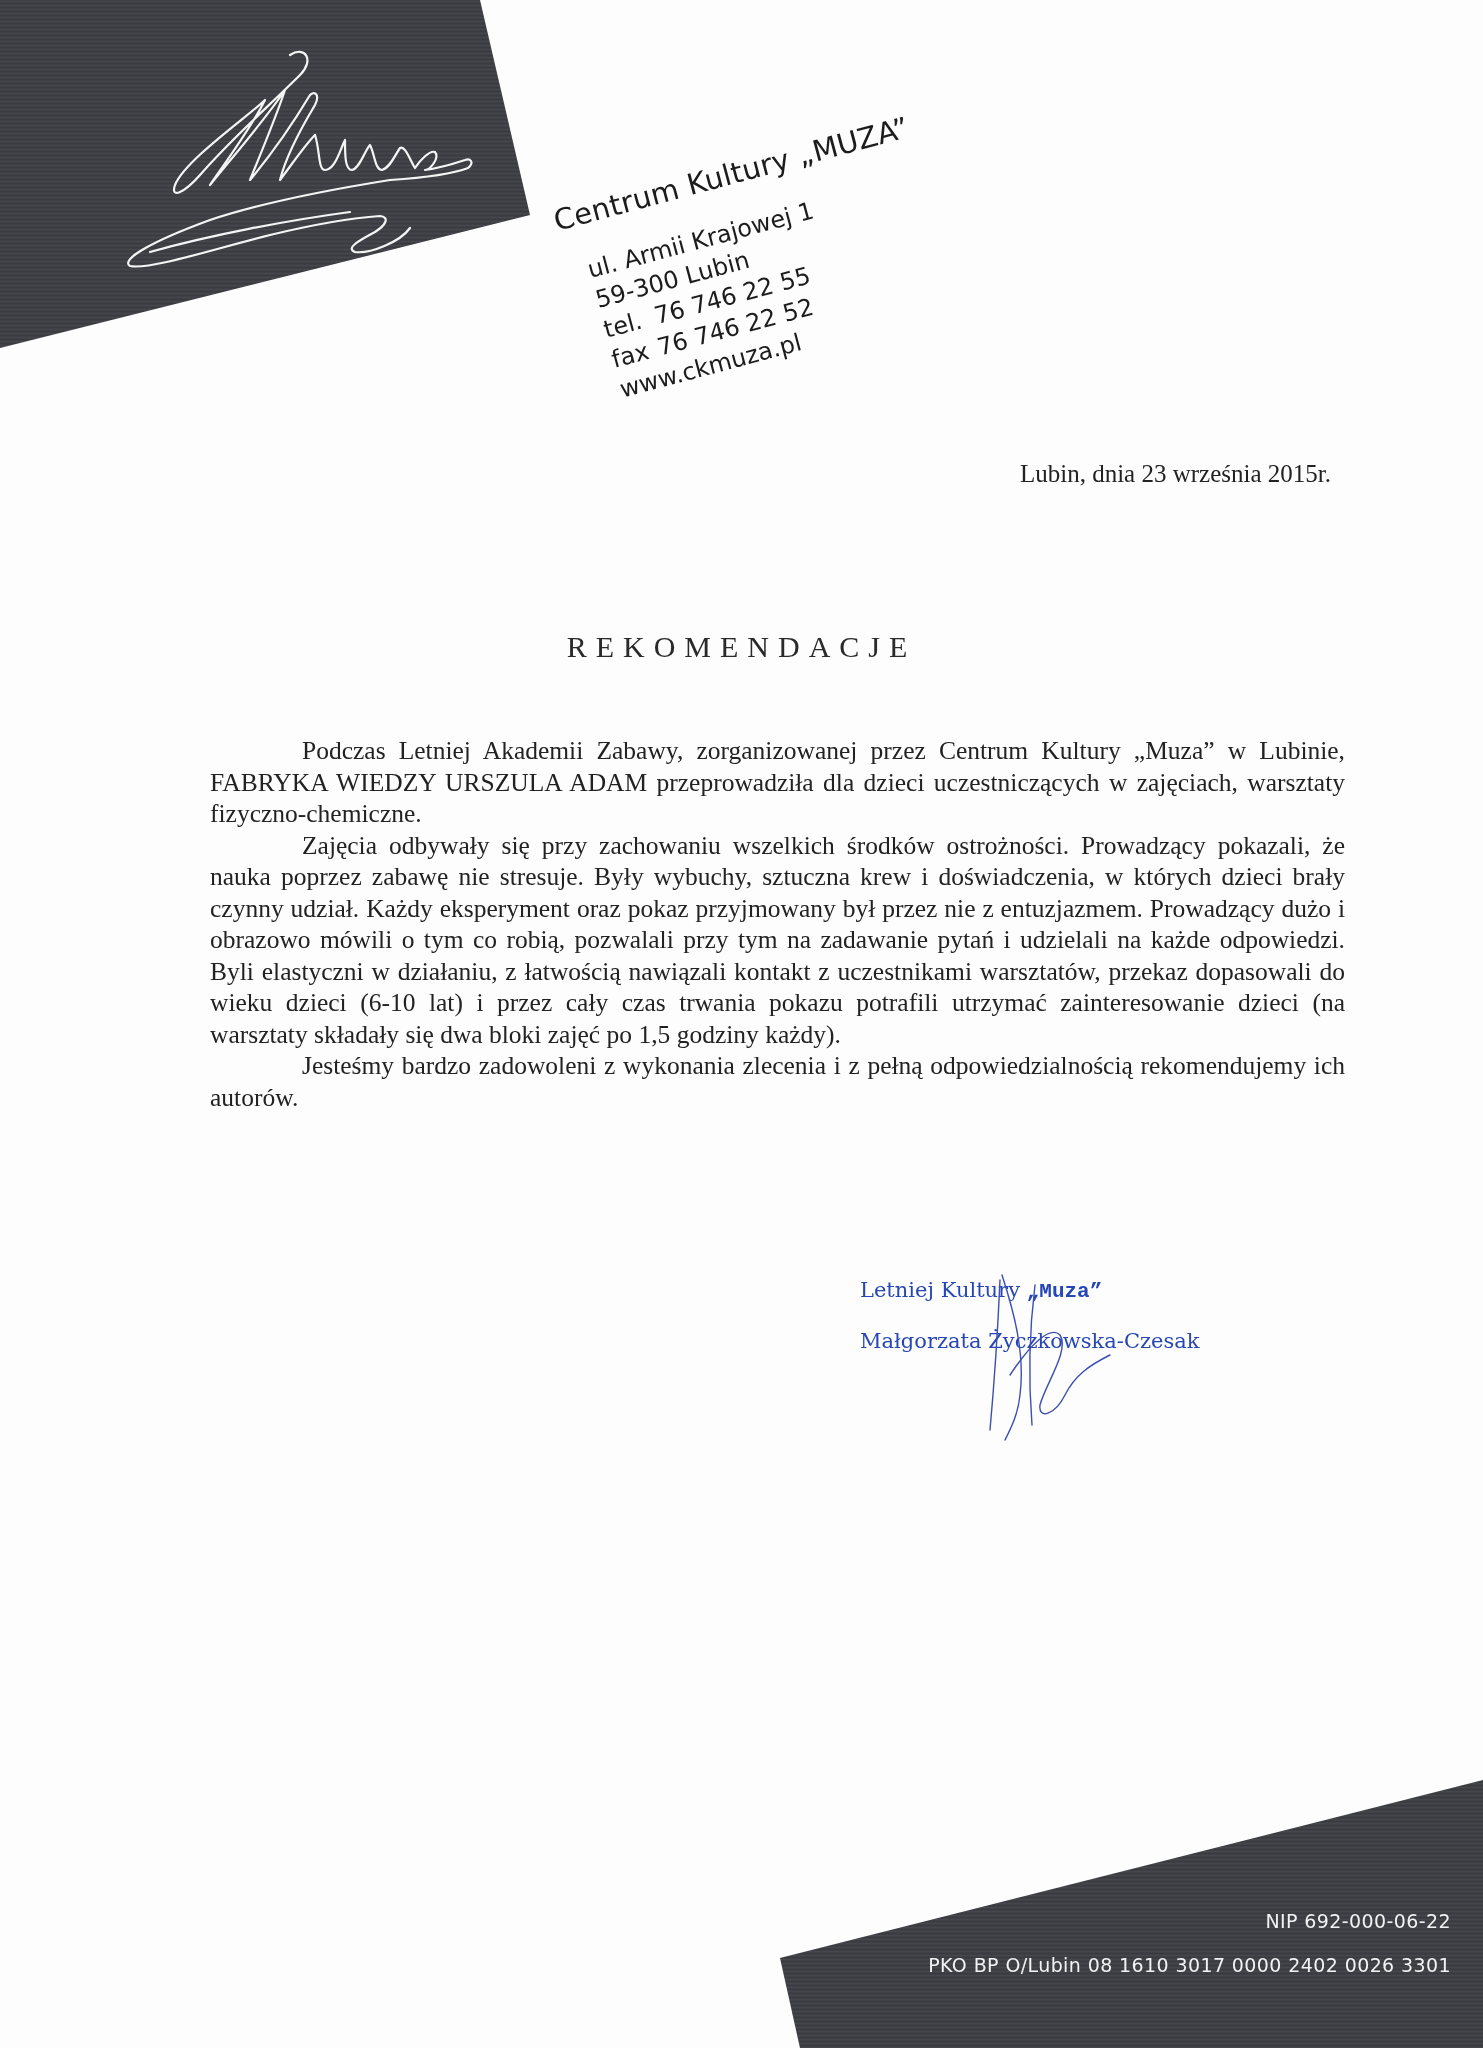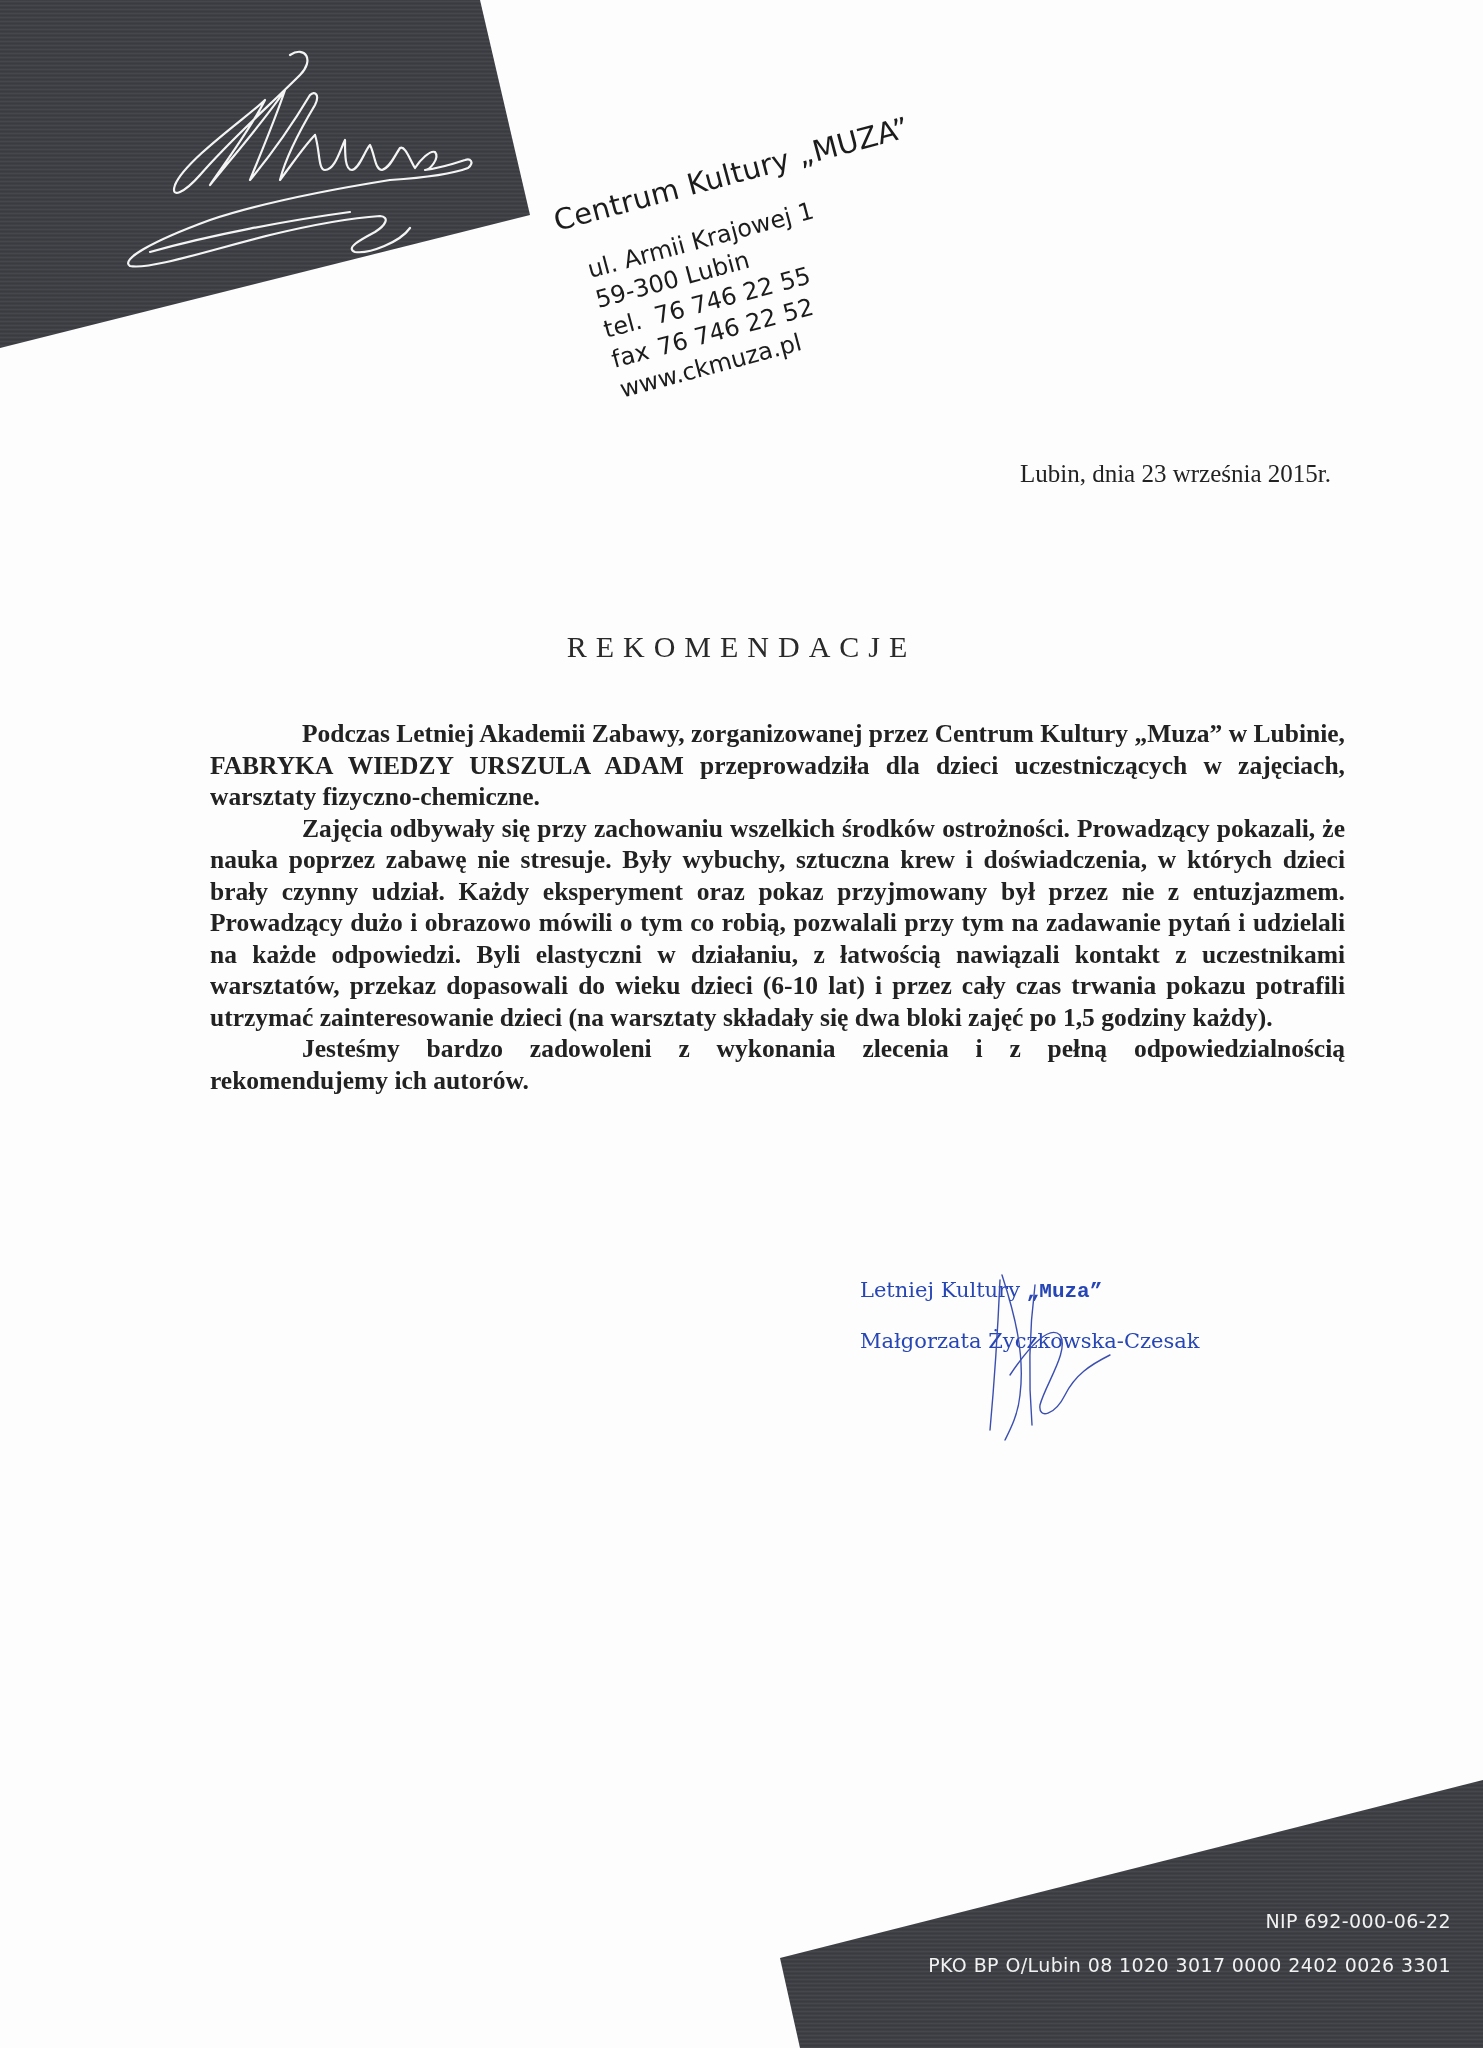--- a/index.html
+++ b/index.html
@@ -37,24 +37,23 @@
     .addr-lines .fax-val { margin-left: 10px; }
 
     #date-line {
       right: 152px; top: 460px; font-size: 25px; color: #222; white-space: nowrap;
     }
     #doc-title {
       left: 0; width: 1483px; top: 630px; text-align: center;
       font-size: 30px; letter-spacing: 9px; color: #2a2a2a;
     }
     #body-text {
-      left: 210px; top: 718px; width: 1135px;
+      left: 210px; top: 735px; width: 1135px;
       font-size: 25.5px; line-height: 31.5px; color: #222;
       text-align: justify;
-      font-weight: bold;
     }
     #body-text p { margin: 0; text-indent: 92px; }
 
     #stamp {
       left: 860px; top: 1280px; width: 340px; height: 150px;
       color: #2746b5;
     }
     #stamp .title { font-size: 33px; letter-spacing: 14px; font-family: "DejaVu Serif", serif; white-space: nowrap; }
     #stamp .org { font-size: 21px; font-family: "DejaVu Serif", serif; margin-top: -2px; white-space: nowrap; font-weight: normal; }
     #stamp .org b { font-weight: bold; font-family: Liberation Mono, monospace; }
@@ -120,14 +119,14 @@
     <path d="M60 25 C58 70 55 120 50 175"></path>
     <path d="M62 20 C75 60 85 100 80 140 C78 160 70 175 65 185"></path>
     <path d="M95 30 C90 70 88 120 92 170"></path>
     <path d="M70 120 C90 90 110 70 120 80 C130 95 105 130 100 150 C98 165 115 160 125 140 C135 120 150 110 170 100"></path>
   </g>
 </svg>
 
 <div id="footer-band" class="abs stripes"></div>
 <div id="footer-text" class="abs">
   <div id="footer-nip">NIP 692-000-06-22</div>
-  <div id="footer-pko">PKO BP O/Lubin 08 1020 3017 0000 2402 0026 3301</div>
+  <div id="footer-pko">PKO BP O/Lubin 08 1610 3017 0000 2402 0026 3301</div>
 </div>
 
 </body></html>

